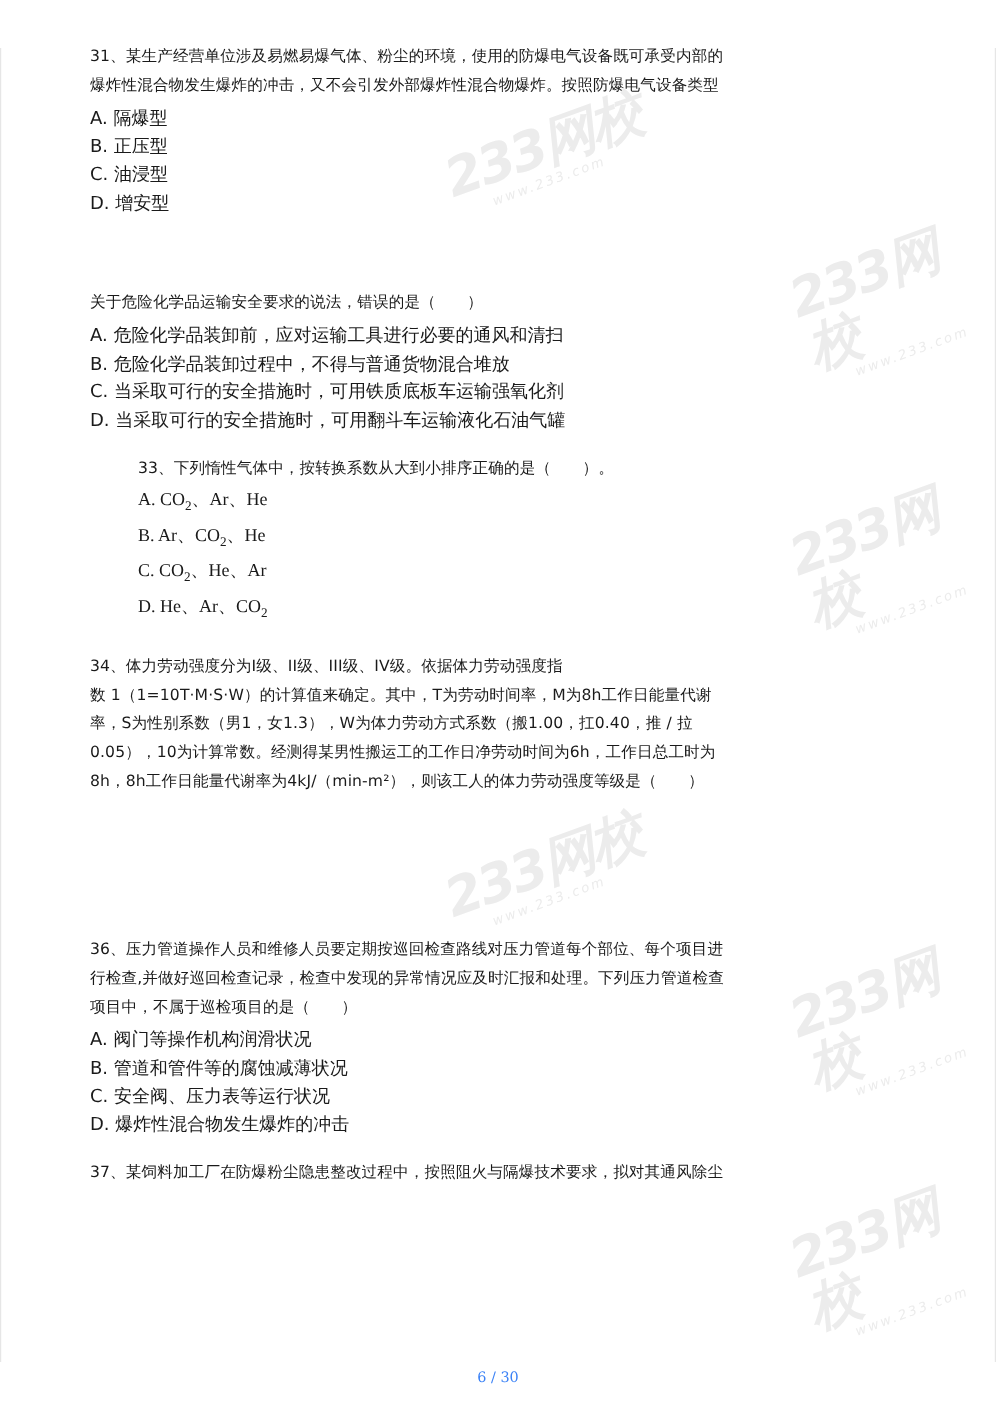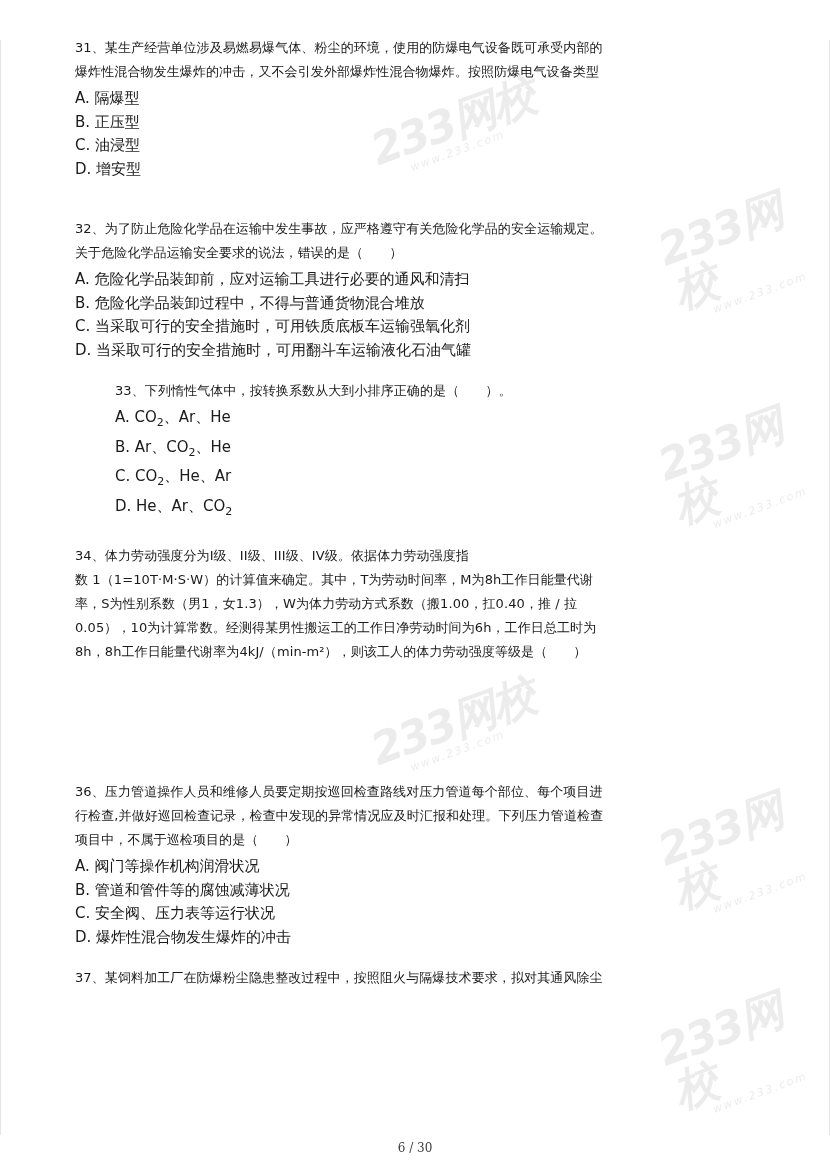--- a/index.html
+++ b/index.html
@@ -5,28 +5,28 @@
   html, body { margin: 0; padding: 0; background: #ffffff; }
   body { width: 830px; height: 1175px; position: relative; overflow: hidden;
          font-family: "DejaVu Sans", "Liberation Sans", sans-serif; color: #1a1a1a; }
   .page-border-left { position: absolute; left: 0; top: 40px; width: 1px; height: 1095px; background: #e6e6e6; }
   .page-border-right { position: absolute; right: 0; top: 40px; width: 1px; height: 1095px; background: #e6e6e6; }
   .content { position: absolute; left: 75px; top: 36px; width: 700px; }
   .q { margin: 0; }
   .stem { font-size: 13px; line-height: 24px; margin: 0; letter-spacing: 0.1px; }
   .opts { margin-top: 3px; }
   .opt { font-size: 15px; line-height: 23.5px; margin: 0; }
-  .opt.chem { line-height: 29.5px; }
+  .opt.chem { line-height: 29.5px; font-family: Liberation Serif, serif; }
   sub { font-size: 11px; vertical-align: -4px; line-height: 0; }
   .watermark { position: absolute; transform: rotate(-20deg); color: #ececec; pointer-events: none;
                font-family: "DejaVu Sans", sans-serif; user-select: none; }
   .watermark .big { font-size: 44px; font-weight: bold; font-style: italic; letter-spacing: -2px; display: block; line-height: 44px; }
   .watermark .small { font-size: 11px; letter-spacing: 2px; display: block; margin-left: 30px; font-style: italic; }
   .footer { position: absolute; left: 0; width: 830px; top: 1141px; text-align: center;
-            font-family: "DejaVu Serif", "Liberation Serif", serif; font-size: 12px; color: #404040; }
+            font-family: "DejaVu Serif", "Liberation Serif", serif; font-size: 12px; color: #3b82f6; }
 </style>
 </head>
 <body>
 
 <div class="page-border-left"></div>
 <div class="page-border-right"></div>
 
 <div class="watermark" style="left:370px; top:100px;">
     <span class="big">233网校</span>
     <span class="small">www.233.com</span>
@@ -62,21 +62,21 @@
     <div class="opts">
       <p class="opt">A. 隔爆型</p>
       <p class="opt">B. 正压型</p>
       <p class="opt">C. 油浸型</p>
       <p class="opt">D. 增安型</p>
     </div>
   </div>
 
   <div class="q" style="height:162px;">
     <p class="stem">
-      <span>32、为了防止危险化学品在运输中发生事故，应严格遵守有关危险化学品的安全运输规定。</span><br>
+      <br>
       <span>关于危险化学品运输安全要求的说法，错误的是（　　）</span>
     </p>
     <div class="opts">
       <p class="opt">A. 危险化学品装卸前，应对运输工具进行必要的通风和清扫</p>
       <p class="opt">B. 危险化学品装卸过程中，不得与普通货物混合堆放</p>
       <p class="opt">C. 当采取可行的安全措施时，可用铁质底板车运输强氧化剂</p>
       <p class="opt">D. 当采取可行的安全措施时，可用翻斗车运输液化石油气罐</p>
     </div>
   </div>
 

